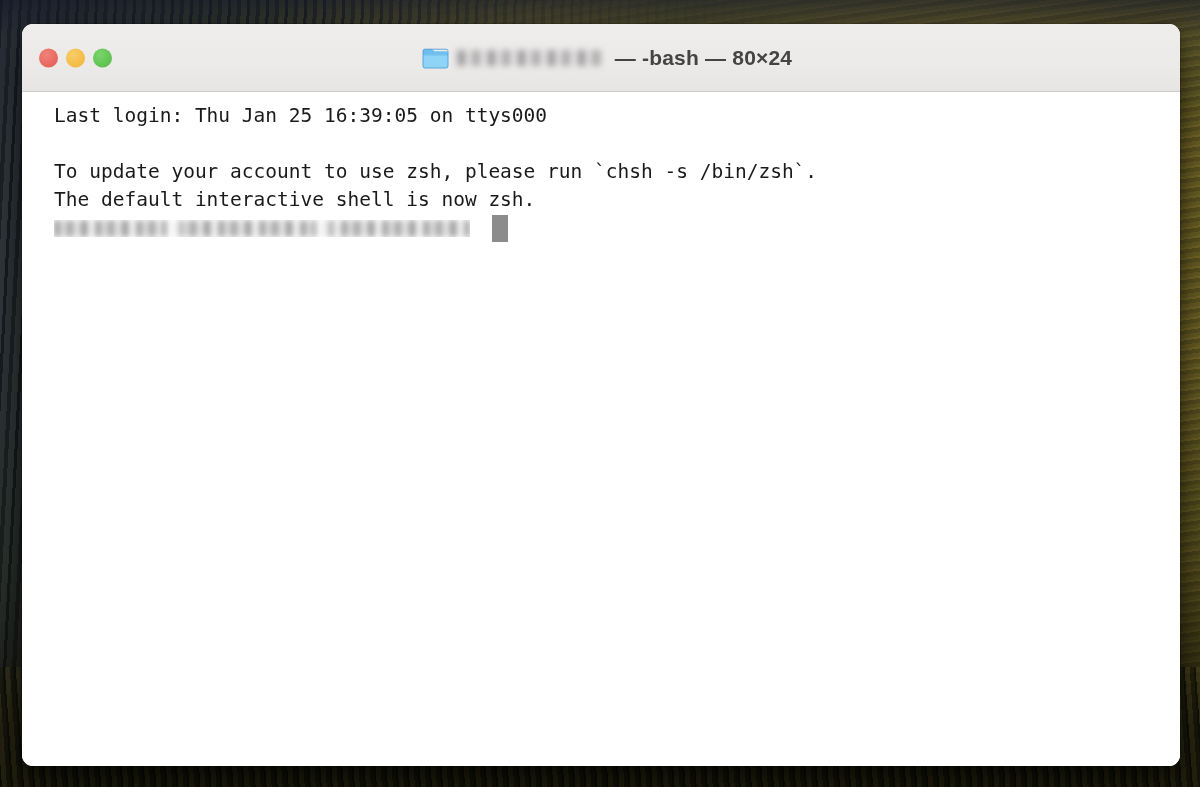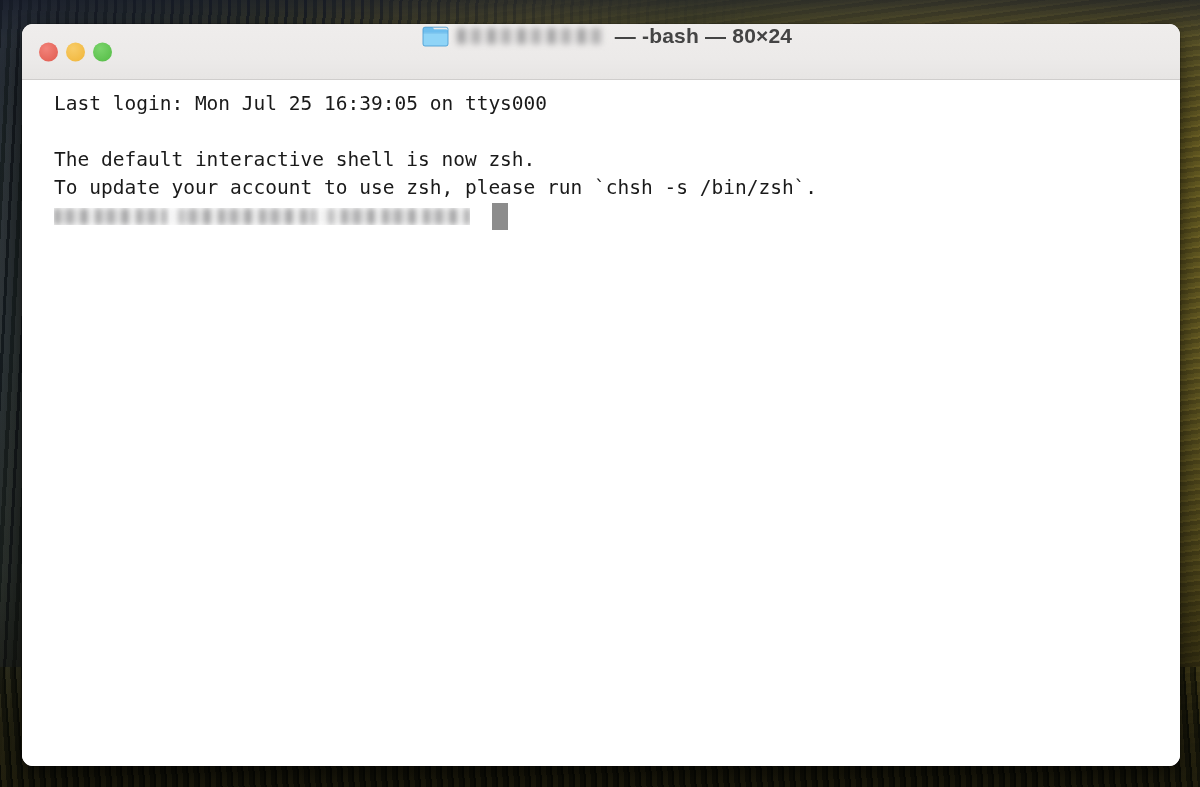--- a/index.html
+++ b/index.html
@@ -100,25 +100,25 @@
     overflow: hidden;
     box-shadow:
       0 26px 54px rgba(0,0,0,0.56),
       0 6px 16px rgba(0,0,0,0.40),
       0 0 0 0.5px rgba(0,0,0,0.30);
     background: #ffffff;
   }
 
   #titlebar {
     position: relative;
-    height: 56px;
+    height: 68px;
     background: linear-gradient(to bottom, #efedec 0%, #eceae9 62%, #e7e5e4 100%);
     border-bottom: 1px solid #cfcdcc;
     display: flex;
-    align-items: flex-start;
+    align-items: center;
   }
 
   #traffic-lights {
     position: absolute;
     left: 17px;
     top: 50%;
     transform: translateY(-50%);
     display: flex;
     gap: 8px;
   }
@@ -244,24 +244,24 @@
         <path d="M1 7.4h25v1.3H1z" fill="#6FB9E6" opacity="0.6"></path>
         <path d="M1 4.2a2 2 0 0 1 2-2h7.2l2.1 2.4H24a2 2 0 0 1 2 2v.8H1z" fill="#6EBEEE"></path>
         <rect x="1" y="2.2" width="25" height="18.8" rx="2" fill="none" stroke="#4F9FD4" stroke-width="0.9"></rect>
       </svg>
       <span id="title-redacted"></span>
       <span id="window-title">— -bash — 80×24</span>
     </div>
   </div>
 
   <div id="terminal-body">
-    <div class="term-line">Last login: Mon Jul 25 16:39:05 on ttys000</div>
+    <div class="term-line">Last login: Thu Jan 25 16:39:05 on ttys000</div>
     <div class="term-line blank"></div>
+    <div class="term-line">To update your account to use zsh, please run `chsh -s /bin/zsh`.</div>
     <div class="term-line">The default interactive shell is now zsh.</div>
-    <div class="term-line">To update your account to use zsh, please run `chsh -s /bin/zsh`.</div>
 
     <div id="prompt-line">
       <span id="prompt-redacted"></span>
       <span id="cursor-block"></span>
     </div>
   </div>
 
 </div>
 
 </body></html>

